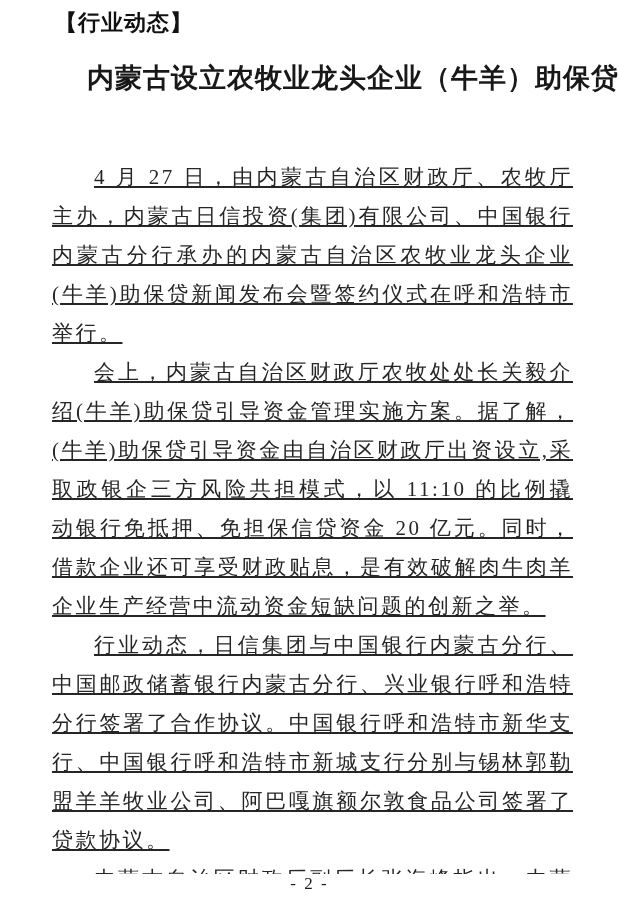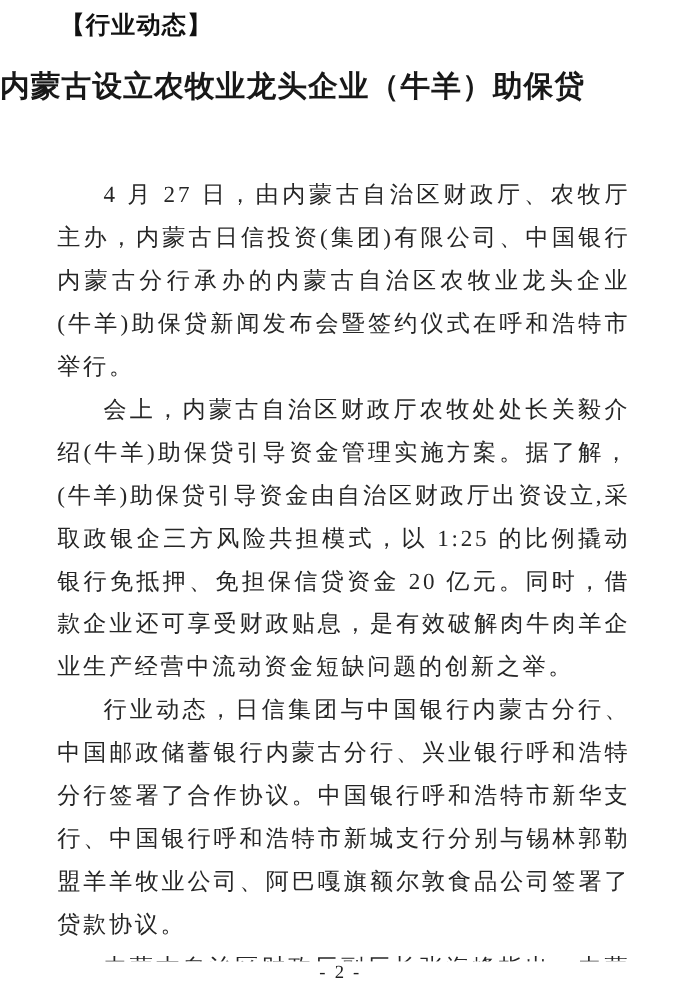--- a/index.html
+++ b/index.html
@@ -24,21 +24,21 @@
     font-weight: bold;
     font-size: 22px;
     letter-spacing: 1px;
     color: #111111;
   }
   .title-block {
     position: absolute;
     left: 0;
     top: 50px;
     width: 619px;
-    text-align: left;
+    text-align: right;
     font-weight: bold;
     font-size: 27px;
     color: #181818;
   }
   .title-line {
     line-height: 57px;
     letter-spacing: 1px;
   }
   .body-block {
     position: absolute;
@@ -47,20 +47,21 @@
     width: 521px;
     font-size: 21px;
     line-height: 39px;
     letter-spacing: 2.5px;
     text-align: justify;
     text-justify: inter-character;
     color: #262626;
   }
   .body-block p {
     text-indent: 2em;
+    text-decoration: underline;
   }
   .page-footer {
     position: absolute;
     left: 0;
     bottom: 8px;
     width: 619px;
     text-align: center;
     font-size: 17px;
     letter-spacing: 2px;
     color: #1f1f1f;
@@ -73,20 +74,20 @@
 <div class="page">
 
   <div class="section-tag">【行业动态】</div>
 
   <div class="title-block">
     <div class="title-line">内蒙古设立农牧业龙头企业（牛羊）助保贷</div>
   </div>
 
   <div class="body-block">
     <p>4 月 27 日，由内蒙古自治区财政厅、农牧厅主办，内蒙古日信投资(集团)有限公司、中国银行内蒙古分行承办的内蒙古自治区农牧业龙头企业(牛羊)助保贷新闻发布会暨签约仪式在呼和浩特市举行。</p>
-    <p>会上，内蒙古自治区财政厅农牧处处长关毅介绍(牛羊)助保贷引导资金管理实施方案。据了解，(牛羊)助保贷引导资金由自治区财政厅出资设立,采取政银企三方风险共担模式，以 1:25 的比例撬动银行免抵押、免担保信贷资金 20 亿元。同时，借款企业还可享受财政贴息，是有效破解肉牛肉羊企业生产经营中流动资金短缺问题的创新之举。</p>
+    <p>会上，内蒙古自治区财政厅农牧处处长关毅介绍(牛羊)助保贷引导资金管理实施方案。据了解，(牛羊)助保贷引导资金由自治区财政厅出资设立,采取政银企三方风险共担模式，以 11:10 的比例撬动银行免抵押、免担保信贷资金 20 亿元。同时，借款企业还可享受财政贴息，是有效破解肉牛肉羊企业生产经营中流动资金短缺问题的创新之举。</p>
     <p>行业动态，日信集团与中国银行内蒙古分行、中国邮政储蓄银行内蒙古分行、兴业银行呼和浩特分行签署了合作协议。中国银行呼和浩特市新华支行、中国银行呼和浩特市新城支行分别与锡林郭勒盟羊羊牧业公司、阿巴嘎旗额尔敦食品公司签署了贷款协议。</p>
     <p>内蒙古自治区财政厅副厅长张海峰指出，内蒙古自治区农牧业龙头企业(牛羊)助保贷引导资金的设立，是推动</p>
   </div>
 
   <div class="page-footer">- 2 -</div>
 
 </div>
 
 </body></html>

